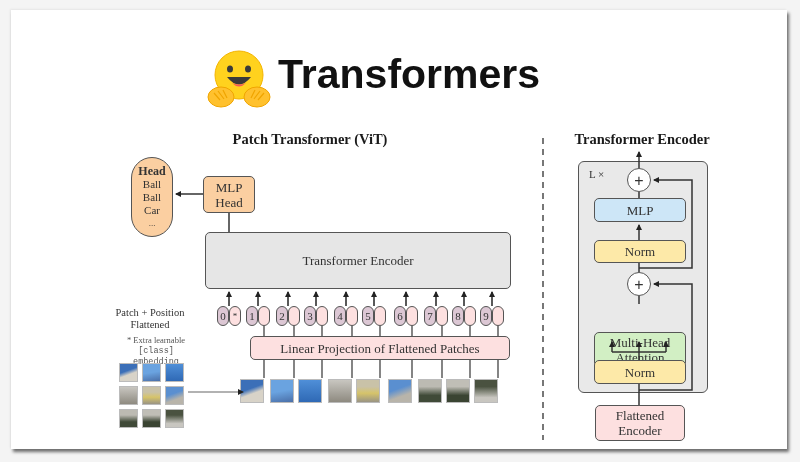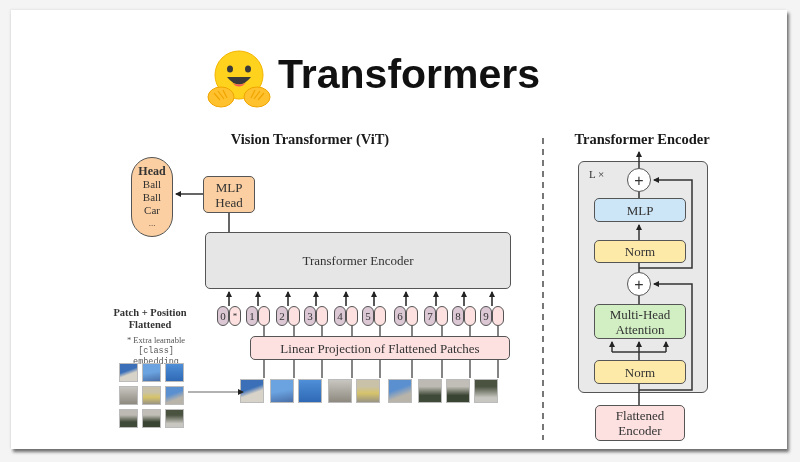--- a/index.html
+++ b/index.html
@@ -11,21 +11,21 @@
            font-size:41px; color:#111; letter-spacing:0px; line-height:56px; }
   .hug { position:absolute; left:205px; top:48px; width:68px; height:62px; }
   .h-section { font-weight:bold; font-size:14.5px; color:#1a1a1a; text-align:center; white-space:nowrap; }
   .box { position:absolute; border:1.6px solid #555; border-radius:5px; box-sizing:border-box;
          display:flex; align-items:center; justify-content:center; text-align:center; color:#333; font-size:13px; line-height:15px; }
   .peach { background:#fbcfa1; }
   .grey { background:#e6e6e6; }
   .pink { background:#fde0e0; }
   .blue { background:#cde6f7; }
   .yellow { background:#fde9a8; }
-  .green { background:#d2efc4; }
+  .green { background:#d2efc4;margin-top:28px; }
   .lbl { position:absolute; font-size:11px; color:#333; line-height:12px; text-align:center; }
   .mono { font-family:"Liberation Mono", monospace; font-size:8.5px; }
   .patch { position:absolute; width:24px; height:24px; border:1px solid #bbb; box-sizing:border-box; }
   svg.overlay { position:absolute; left:0; top:0; width:800px; height:462px; pointer-events:none; }
   .tok { position:absolute; top:306px; height:20px; box-sizing:border-box; border:1.4px solid #555; border-radius:6px;
          font-size:11px; color:#333; display:flex; align-items:center; justify-content:center; }
   .tok-pos { width:12px; background:#dcc7d4; }
   .tok-emb { width:12px; background:#fde0e0; }
 </style>
 </head>
@@ -40,38 +40,38 @@
   <ellipse cx="43" cy="21" rx="3" ry="3.5" fill="#3a3a3a"></ellipse>
   <path d="M22 29 Q34 44 46 29 Z" fill="#3a3a3a"></path>
   <path d="M27 35 Q34 42 41 35 Q34 38 27 35 Z" fill="#f05a5a"></path>
   <ellipse cx="16" cy="49" rx="13" ry="10" fill="#ffc12e" stroke="#f0a500" stroke-width="1"></ellipse>
   <ellipse cx="52" cy="49" rx="13" ry="10" fill="#ffc12e" stroke="#f0a500" stroke-width="1"></ellipse>
   <path d="M9 45 L15 52 M13 43 L19 51 M18 42 L22 50" stroke="#f0a500" stroke-width="1.2"></path>
   <path d="M59 45 L53 52 M55 43 L49 51 M50 42 L46 50" stroke="#f0a500" stroke-width="1.2"></path>
 </svg>
 <div class="title">Transformers</div>
 
-<div class="abs h-section" style="left:230px; top:131px; width:160px;">Vision Transformer (ViT)</div>
+<div class="abs h-section" style="left:230px; top:131px; width:160px;">Patch Transformer (ViT)</div>
 
 <div class="box peach" style="left:131px; top:157px; width:42px; height:80px; border-radius:21px; flex-direction:column; line-height:13px;">
   <span style="font-weight:bold; font-size:12px;">Head</span>
   <span style="font-size:11px;">Ball</span>
   <span style="font-size:11px;text-align:right;">Ball</span>
   <span style="font-size:11px;">Car</span>
   <span style="font-size:9px;">...</span>
 </div>
 
 <div class="box peach" style="left:203px; top:176px; width:52px; height:37px; flex-direction:column; font-size:13px;">
   <span>MLP</span>
   <span>Head</span>
 </div>
 
 <div class="box grey" style="left:205px; top:232px; width:306px; height:57px; font-size:13px;">Transformer Encoder</div>
 
-<div class="lbl" style="left:106px; top:307px; width:88px; font-weight:bold; font-size:10.5px;">
+<div class="lbl" style="left:106px; top:307px; width:88px; font-weight:normal; font-size:10.5px;">
   <div>Patch + Position</div>
   <div>Flattened</div>
 </div>
 <div class="lbl" style="left:113px; top:335px; width:86px; text-align:center; font-size:8.5px; line-height:11px; color:#555;">
   <div>* Extra learnable</div>
   <div class="mono">[class] embedding</div>
 </div>
 
 <div id="tokens">
     <div class="tok tok-pos" style="left: 217px;">0</div>

